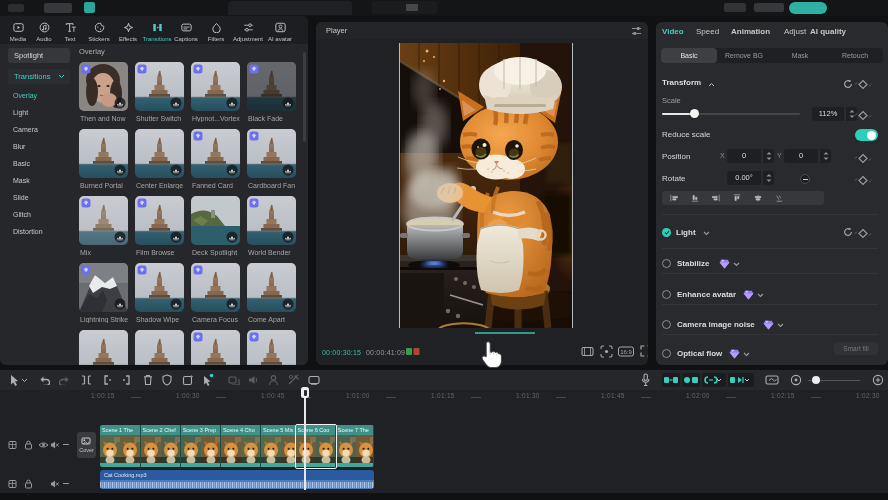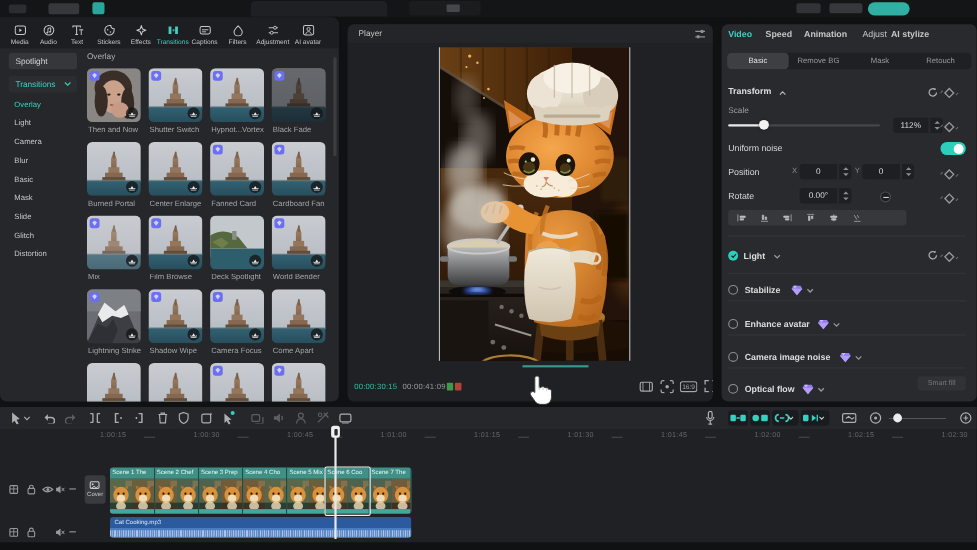--- a/index.html
+++ b/index.html
@@ -490,24 +490,24 @@
  <svg class="abs" style="left:324px;top:323px" width="12" height="12" viewBox="0 0 12 12">
       <path d="M1 4.5L1 1l3.5 0M11 4.5V1H7.5M11 7.5V11H7.5M1 7.5V11h3.5" stroke="#a8a8a8" stroke-width="1.2" fill="none"></path>
     </svg>
 </div>
 <svg class="abs" style="left:480px;top:340px;z-index:50" width="22" height="28" viewBox="0 0 22 28">
 <path d="M8.2 1.8c1.2 0 2 .8 2 2.1v8.3l1.5.2c.4-.7 1.2-1.1 2-1 .8.1 1.4.5 1.7 1.2.6-.4 1.4-.5 2.1-.2.6.3 1 .8 1.2 1.5.6-.1 1.2 0 1.7.3.7.4 1 1.1 1 2v4.2c0 2.4-.7 4.2-2 5.5-1.1 1.1-2.7 1.7-4.6 1.7h-2.8c-2.4 0-4.2-.9-5.5-2.6l-3.2-4.5c-.9-1.3-1.3-2.2-1.1-3 .2-.7.8-1.3 1.6-1.5.9-.2 1.7.1 2.4.8V3.9c0-1.3.8-2.1 2-2.1z" fill="#fff" stroke="#3c3c3c" stroke-width=".9"></path>
 <path d="M10.2 11.5v3.1M13.7 11.9v2.9M17 12.8v2.3" stroke="#bdbdbd" stroke-width=".8" fill="none"></path>
   </svg>
 <div class="panel" style="left:656px;top:22px;width:232px;height:343px;background:#292a2d;font-family:'Liberation Sans',sans-serif">
  <div class="abs" style="left:6px;top:5px;font-size:8px;color:#3fd0c0;font-weight:bold">Video</div>
- <div class="abs" style="left:40px;top:5px;font-size:8px;color:#c6c6c6;font-weight:bold">Speed</div>
+ <div class="abs" style="left:40px;top:5px;font-size:8px;color:#c6c6c6;font-weight:normal">Speed</div>
  <div class="abs" style="left:75px;top:5px;font-size:8px;color:#c6c6c6;font-weight:bold">Animation</div>
  <div class="abs" style="left:128px;top:5px;font-size:8px;color:#c6c6c6;font-weight:normal">Adjust</div>
- <div class="abs" style="left:154px;top:5px;font-size:8px;color:#c6c6c6;font-weight:bold">AI stylize</div>
+ <div class="abs" style="left:154px;top:5px;font-size:8px;color:#c6c6c6;font-weight:bold">AI quality</div>
  <div class="abs" style="left:5px;top:26px;width:222px;height:15px;background:#1f2023;border-radius:4px"></div>
  <div class="abs" style="left:5px;top:26px;width:56px;height:15px;background:#3d3f43;border-radius:4px"></div>
  <div class="abs" style="left:5px;top:30px;width:56px;text-align:center;font-size:7px;color:#e6e6e6">Basic</div>
  <div class="abs" style="left:60px;top:30px;width:56px;text-align:center;font-size:7px;color:#9b9b9b">Remove BG</div>
  <div class="abs" style="left:116px;top:30px;width:56px;text-align:center;font-size:7px;color:#9b9b9b">Mask</div>
  <div class="abs" style="left:171px;top:30px;width:56px;text-align:center;font-size:7px;color:#9b9b9b">Retouch</div>
  <div class="abs" style="left:6px;top:56px;font-size:8px;color:#dedede;font-weight:bold">Transform</div>
  <svg class="abs" style="left:52px;top:60px" width="7" height="5" viewBox="0 0 7 5">
       <path d="M1 4l2.5-2.5L6 4" stroke="#bbb" stroke-width="1" fill="none"></path>
     </svg>
@@ -529,21 +529,21 @@
       <svg width="12" height="14" viewBox="0 0 12 14">
         <path d="M3.5 5.5L6 3l2.5 2.5z" fill="#8e8e8e"></path>
         <path d="M3.5 8.5L6 11l2.5-2.5z" fill="#8e8e8e"></path>
       </svg>
     </div>
  <svg class="abs" style="left:197px;top:88px" width="20" height="11" viewBox="0 0 20 11">
       <path d="M2 5.5l2-2" stroke="#6a6a6a" stroke-width="1"></path>
       <path d="M10 1.5L14 5.5 10 9.5 6 5.5z" fill="none" stroke="#9a9a9a" stroke-width="1.2"></path>
       <path d="M18 5.5l-2 2" stroke="#6a6a6a" stroke-width="1"></path>
     </svg>
- <div class="abs" style="left:6px;top:108px;font-size:8px;color:#d6d6d6">Uniform noise</div>
+ <div class="abs" style="left:6px;top:108px;font-size:8px;color:#d6d6d6">Reduce scale</div>
  <div class="abs" style="left:199px;top:107px;width:23px;height:12px;background:#2ccfbc;border-radius:6px">
       <div class="abs" style="left:12px;top:1.5px;width:9px;height:9px;background:#fff;border-radius:50%"></div>
     </div>
  <div class="abs" style="left:6px;top:130px;font-size:8px;color:#d6d6d6">Position</div>
  <div class="abs" style="left:64px;top:130px;font-size:7px;color:#8a8a8a">X</div>
  <div class="abs" style="left:71px;top:127px;width:34px;height:14px;background:#1e1f22;border-radius:3px 0 0 3px;font-size:7.5px;color:#dcdcdc;text-align:center;line-height:14px">0</div>
  <div class="abs" style="left:106px;top:127px;width:12px;height:14px;background:#1e1f22;border-left:1px solid #2c2d30;border-radius:0 3px 3px 0">
       <svg width="12" height="14" viewBox="0 0 12 14">
         <path d="M3.5 5.5L6 3l2.5 2.5z" fill="#8e8e8e"></path>
         <path d="M3.5 8.5L6 11l2.5-2.5z" fill="#8e8e8e"></path>

